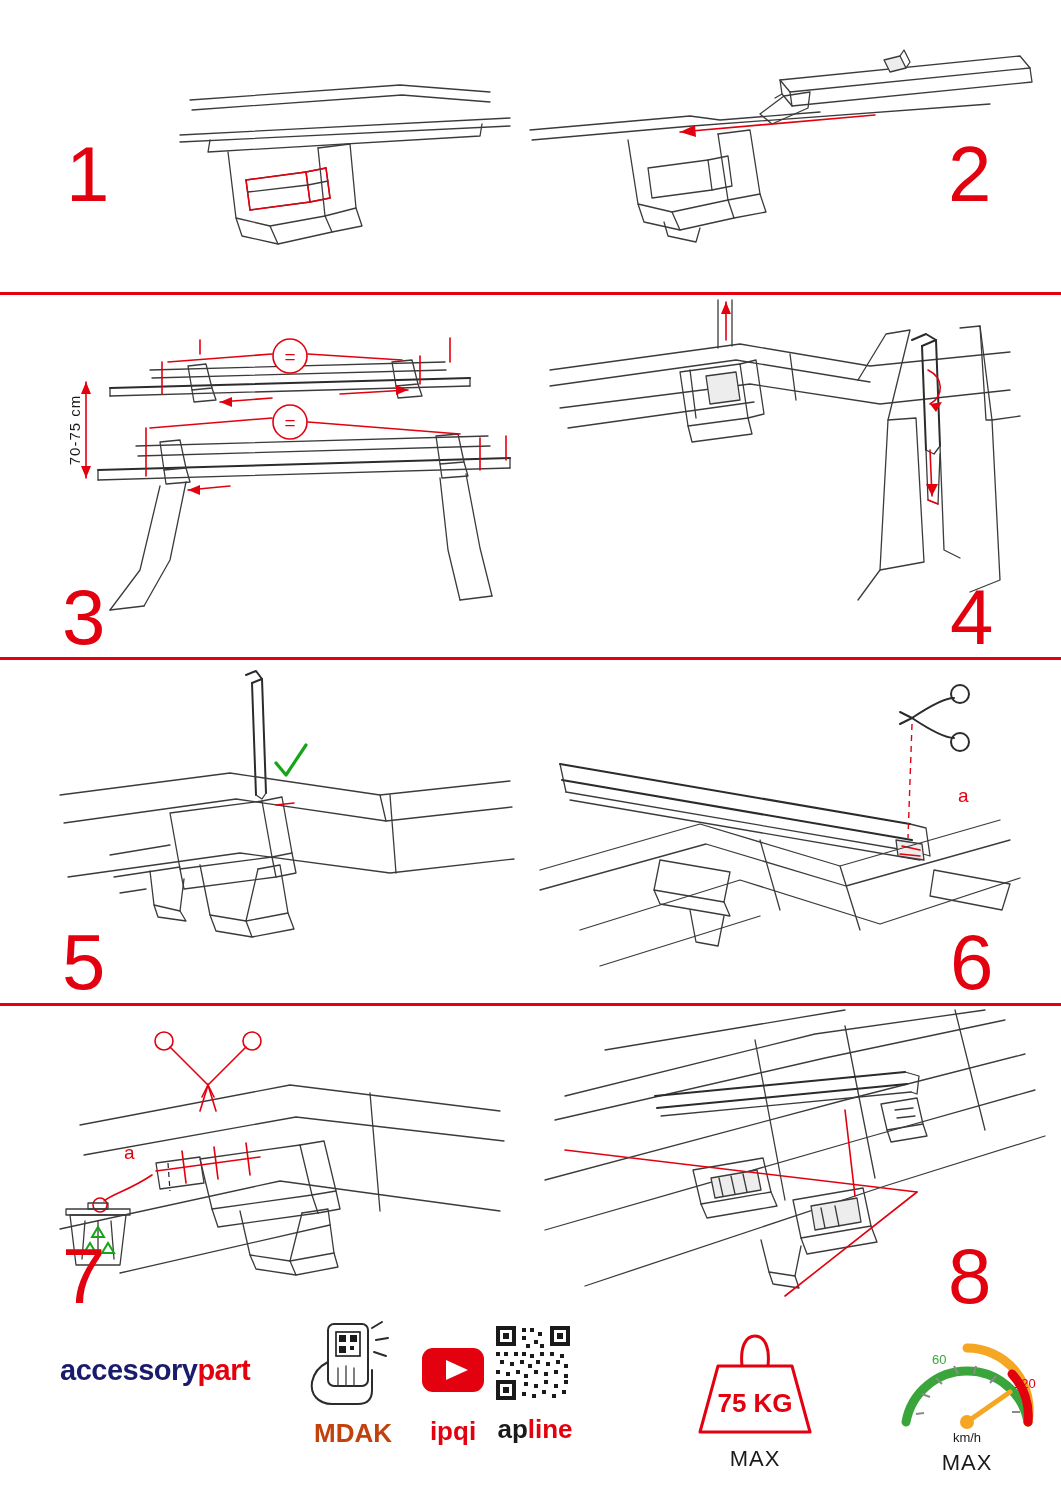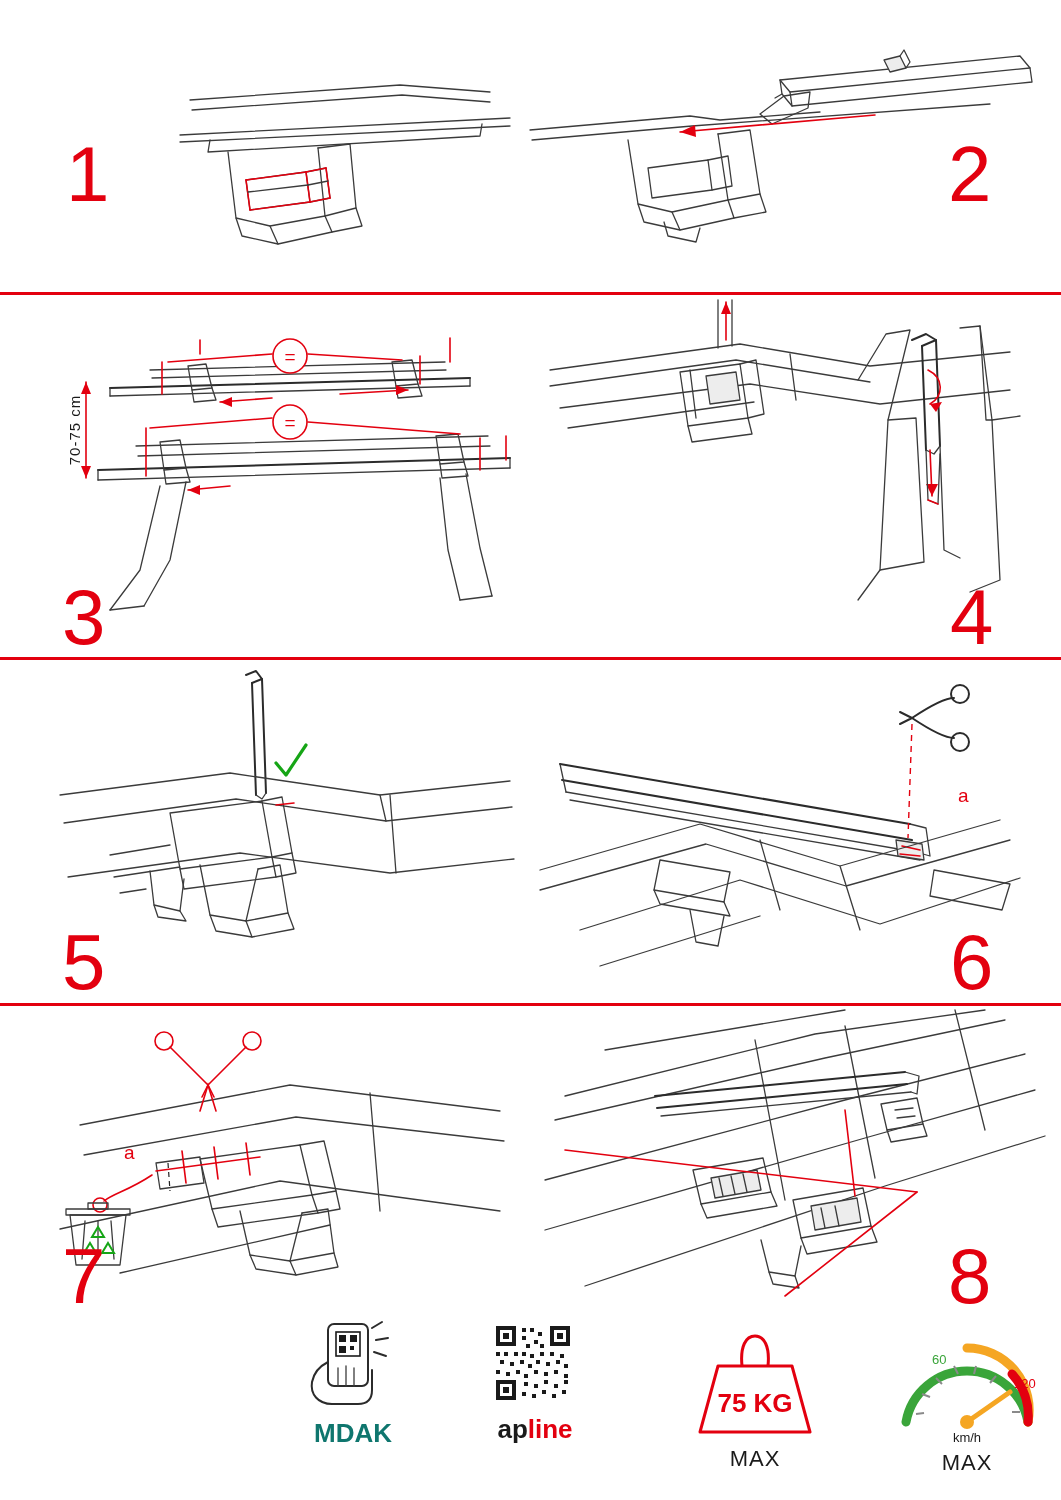--- a/index.html
+++ b/index.html
@@ -120,21 +120,21 @@
     position: absolute;
     text-align: center;
   }
   .logo-cap {
     font-family: "Liberation Sans", sans-serif;
     font-size: 26px;
     font-weight: 700;
     letter-spacing: 0px;
     margin-top: 8px;
   }
-  .cap-mdak { color: #0f766e; }
+  .cap-mdak { color: #c2410c; }
   .cap-ipqi { color: #e3000f; }
   .cap-apline { color: #1a1a1a; }
   .cap-apline .line { color: #e3000f; margin-top: 20px; }
 
   .l-phone  { left: 298px; top: 10px;  width: 110px; }
   .l-yt     { left: 398px; top: 24px;  width: 110px; }
   .l-qr     { left: 470px; top: 10px;  width: 130px; }
 
   .max-item {
     position: absolute;
@@ -492,20 +492,21 @@
       <path class="red" d="M20 140 L372 182"></path>
       <path class="red" d="M372 182 L240 286"></path>
       <path class="red" d="M300 100 L310 186"></path>
     </svg>
   </div>
   <div class="step-num n8">8</div>
 
   <div class="footer">
 
     <div class="brand-block">
+      <div class="brand-accessory"><span>accessory</span><span class="part">part</span></div>
     </div>
 
     <div class="logo-item l-phone">
       <svg width="110" height="90" viewBox="0 0 110 90">
         <rect class="ln2" x="30" y="4" width="40" height="62" rx="6" fill="#fff"></rect>
         <rect x="38" y="12" width="24" height="24" fill="none" stroke="#1a1a1a" stroke-width="1.6"></rect>
         <rect x="41" y="15" width="7" height="7" fill="#1a1a1a"></rect>
         <rect x="52" y="15" width="7" height="7" fill="#1a1a1a"></rect>
         <rect x="41" y="26" width="7" height="7" fill="#1a1a1a"></rect>
         <rect x="52" y="26" width="4" height="4" fill="#1a1a1a"></rect>
@@ -513,20 +514,27 @@
         <path class="ln" d="M40 48 L40 66"></path>
         <path class="ln" d="M48 46 L48 66"></path>
         <path class="ln" d="M56 48 L56 66"></path>
         <path class="ln2" d="M74 8 L84 2"></path>
         <path class="ln2" d="M78 20 L90 18"></path>
         <path class="ln2" d="M76 32 L88 36"></path>
       </svg>
       <div class="logo-cap cap-mdak"><span>MD</span><span>A</span><span>K</span></div>
     </div>
 
+    <div class="logo-item l-yt">
+      <svg width="110" height="74" viewBox="0 0 110 74">
+        <rect x="24" y="14" width="62" height="44" rx="11" fill="#e3000f"></rect>
+        <path d="M48 26 L70 36 L48 46 Z" fill="#ffffff"></path>
+      </svg>
+      <div class="logo-cap cap-ipqi">ipqi</div>
+    </div>
 
     <div class="logo-item l-qr">
       <svg width="130" height="86" viewBox="0 0 130 86">
         <rect x="24" y="4" width="78" height="78" fill="#ffffff"></rect>
         <g fill="#1a1a1a">
           <rect x="26" y="6" width="20" height="20"></rect>
             <rect x="30" y="10" width="12" height="12" fill="#fff"></rect>
             <rect x="33" y="13" width="6" height="6"></rect>
           <rect x="80" y="6" width="20" height="20"></rect>
             <rect x="84" y="10" width="12" height="12" fill="#fff"></rect>

